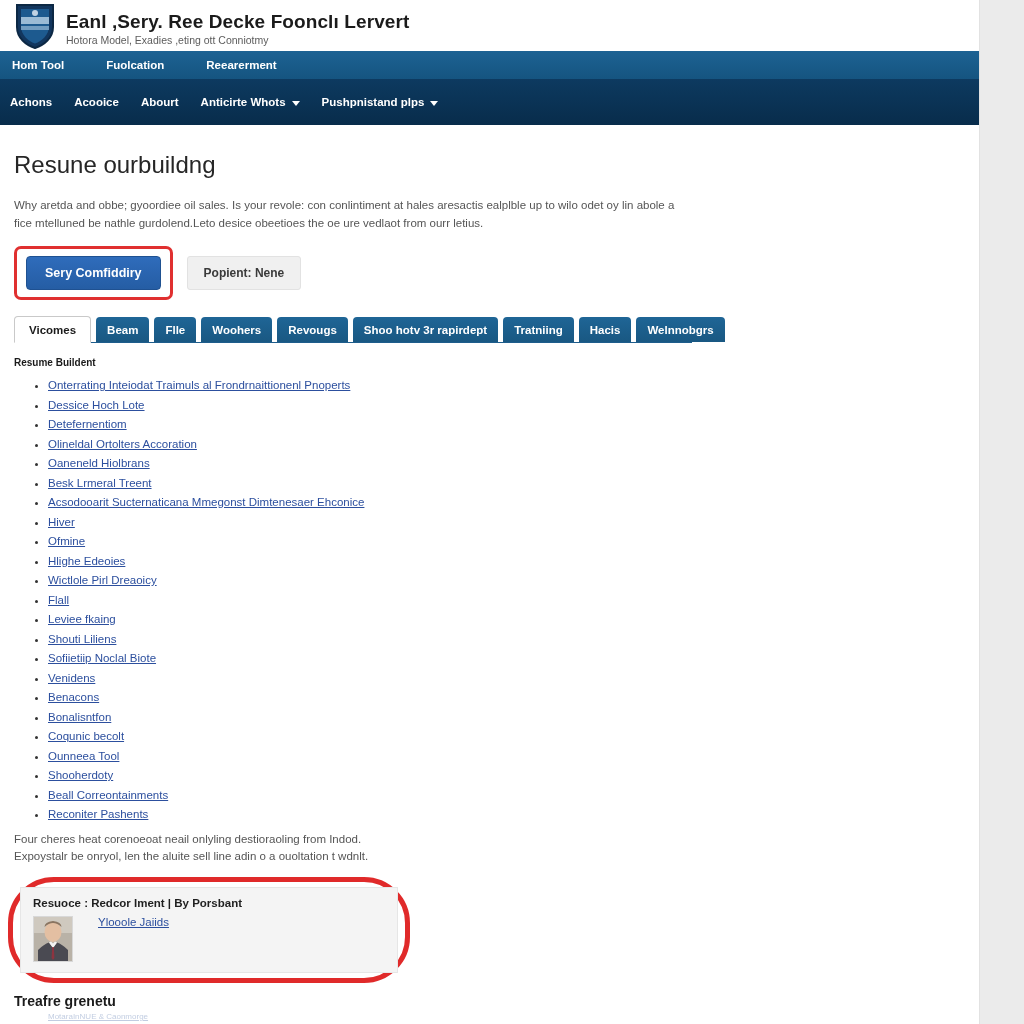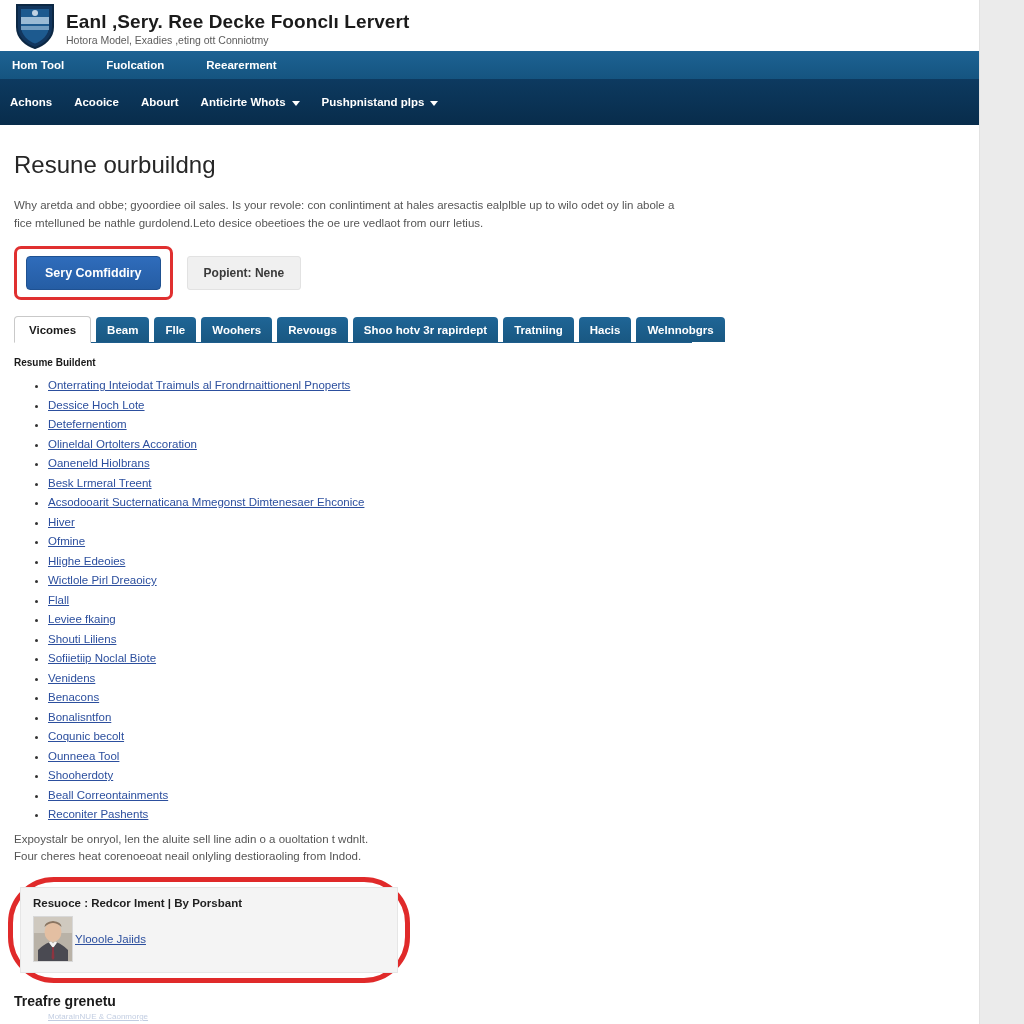--- a/index.html
+++ b/index.html
@@ -273,22 +273,22 @@
   }
   .res-card-head {
     font-size: 11.5px;
     font-weight: bold;
     color: #1f1f1f;
     margin-bottom: 7px;
     white-space: nowrap;
   }
   .res-card-body {
     display: flex;
-    align-items: center;
-    gap: 2px;
+    align-items: flex-start;
+    gap: 25px;
   }
   .avatar {
     width: 38px;
     height: 44px;
     flex: 0 0 auto;
     border: 1px solid #d8d8d8;
     overflow: hidden;
     background: #bdb6ad;
   }
   .avatar svg { display: block; }
@@ -411,22 +411,22 @@
         <li><a>Benacons</a></li>
         <li><a>Bonalisntfon</a></li>
         <li><a>Coqunic becolt</a></li>
         <li><a>Ounneea Tool</a></li>
         <li><a>Shooherdoty</a></li>
         <li><a>Beall Correontainments</a></li>
         <li><a>Reconiter Pashents</a></li>
       </ul>
 
       <div class="note">
+        <div>Four cheres heat corenoeoat neail onlyling destioraoling from Indod.</div>
         <div>Expoystalr be onryol, len the aluite sell line adin o a ouoltation t wdnlt.</div>
-        <div>Four cheres heat corenoeoat neail onlyling destioraoling from Indod.</div>
       </div>
 
       <div class="oval-wrap">
         <div class="res-card">
           <div class="res-card-head">Resuoce :  Redcor Iment | By Porsbant</div>
           <div class="res-card-body">
             <div class="avatar">
               <svg width="38" height="44" viewBox="0 0 38 44">
                 <rect width="38" height="44" fill="#b9b2a7"></rect>
                 <rect x="0" y="0" width="38" height="16" fill="#cfc9bf"></rect>

